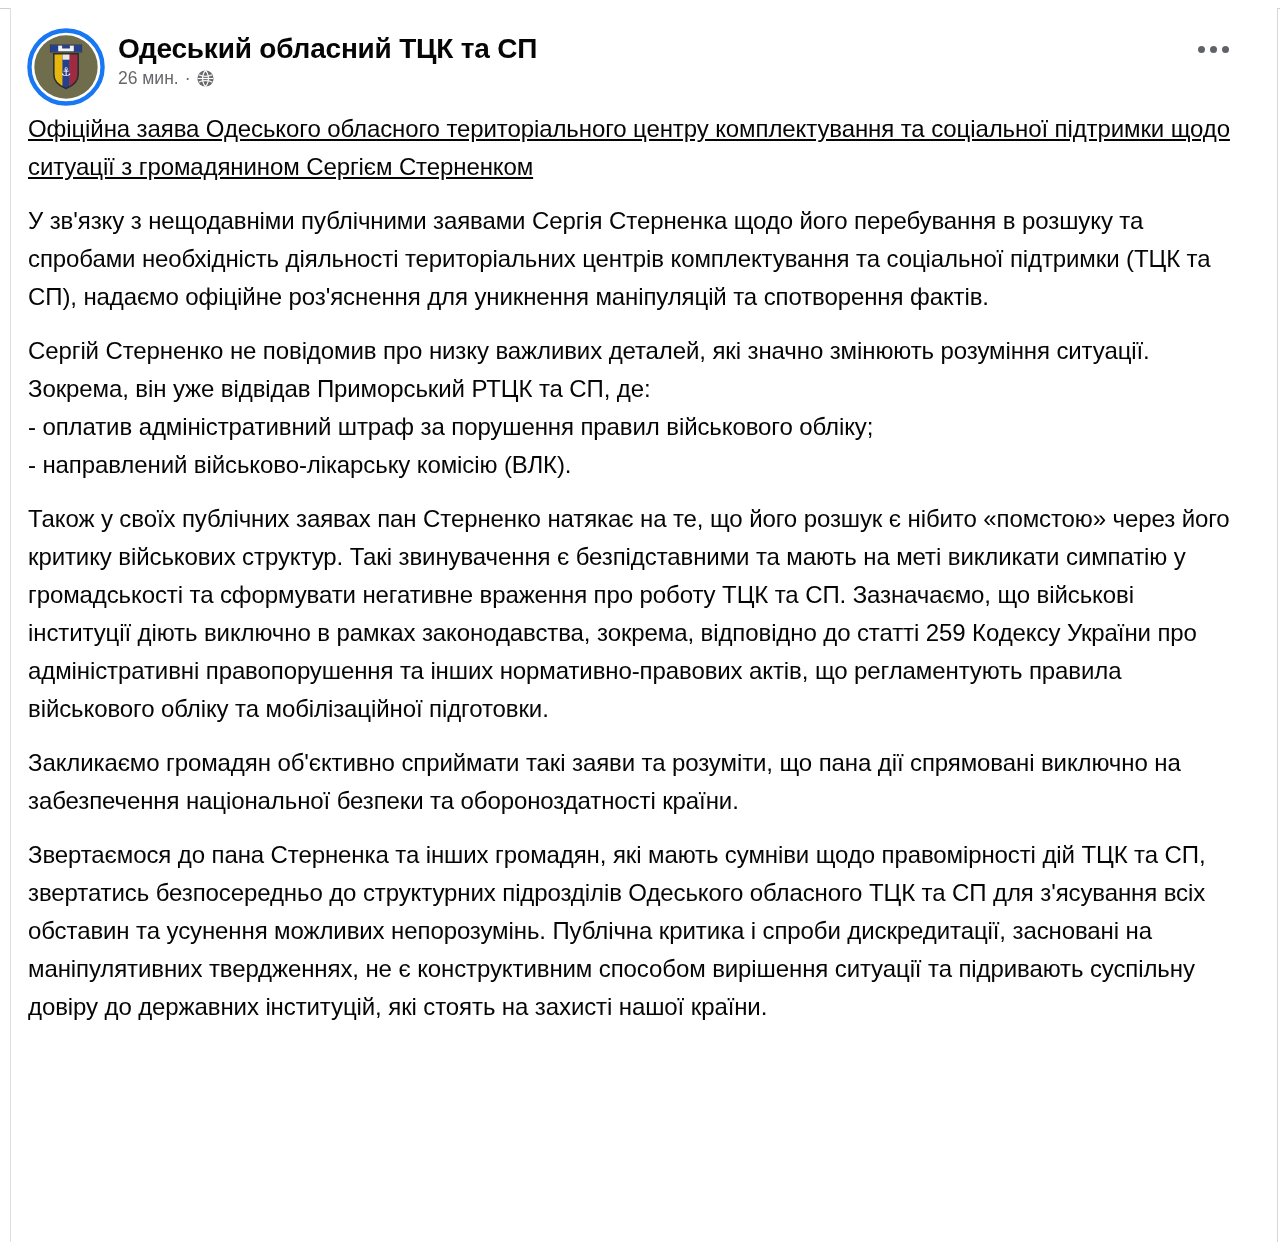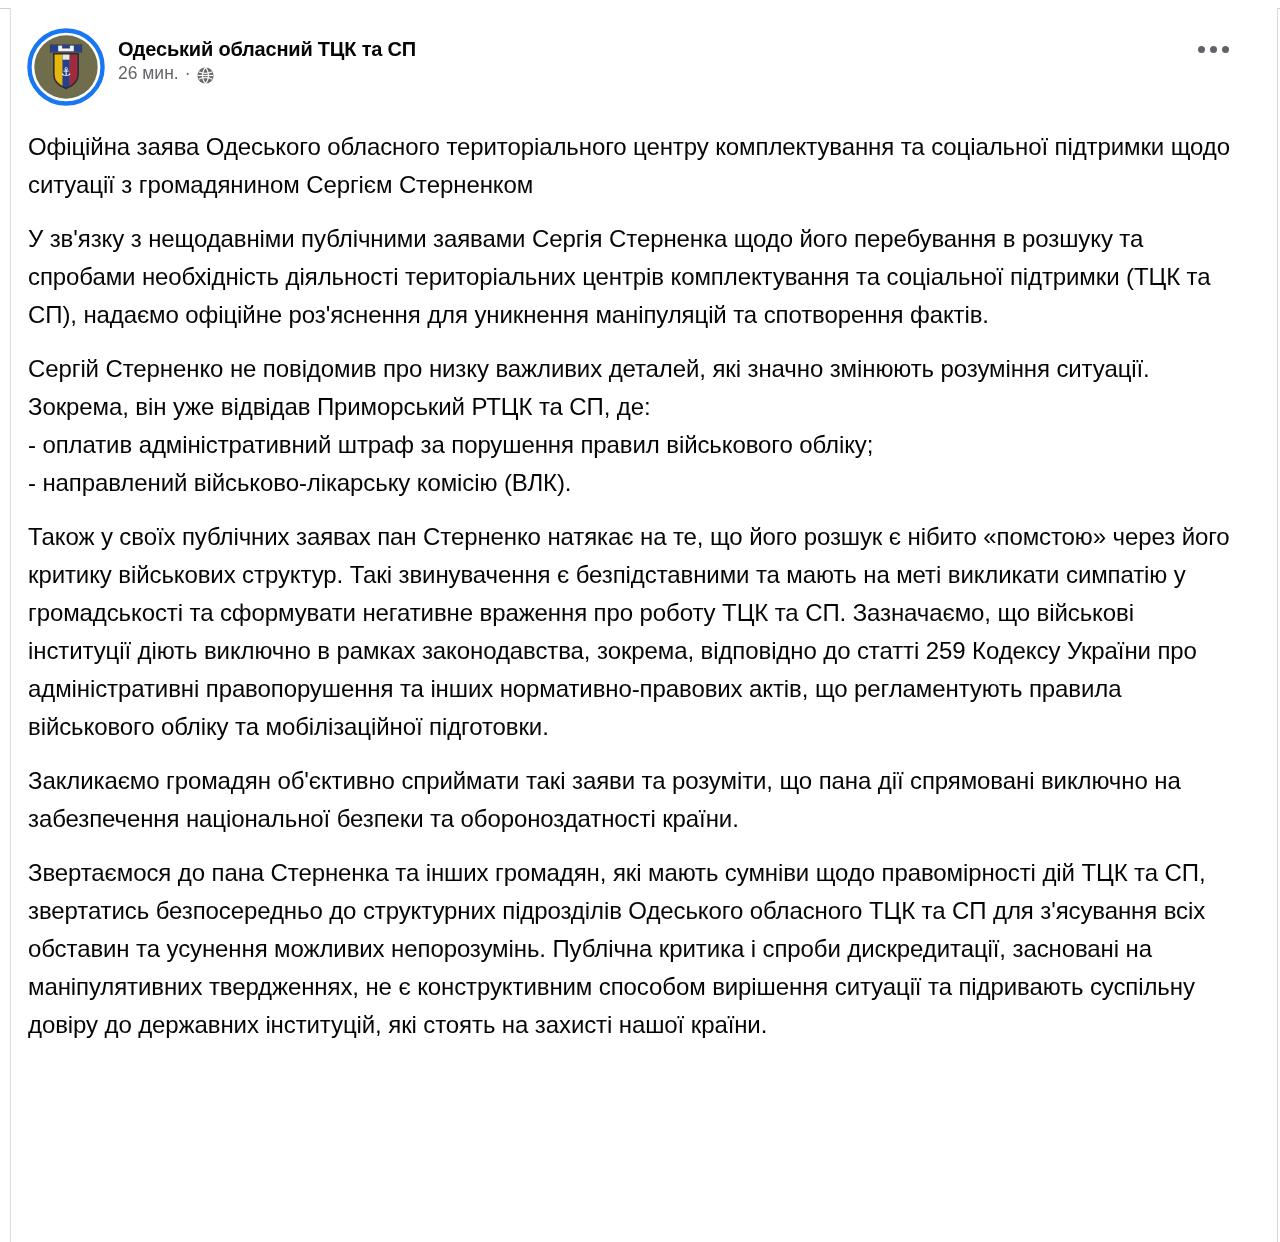--- a/index.html
+++ b/index.html
@@ -33,26 +33,27 @@
     flex:0 0 auto;
     width:78px;height:78px;border-radius:50%;
     padding:0;border:none;background:transparent;cursor:pointer;
   }
   .avatar-btn svg{display:block;width:78px;height:78px;}
   .header-text{
     display:flex;flex-direction:column;
     padding-top:7px;
   }
   .page-name{
-    font-size:20px;font-weight:700;line-height:28px;color:#050505;
+    font-size:28px;font-weight:700;line-height:28px;color:#050505;
     text-decoration:none;letter-spacing:-0.2px;
     cursor:pointer;
   }
   .meta-row{
-    display:flex;align-items:flex-end;gap:6px;
+    display:flex;align-items:center;gap:6px;
+    margin-top:5px;
     font-size:17.5px;color:#65676b;line-height:21px;
   }
   .meta-row .sep{color:#65676b;}
   .globe{width:17px;height:17px;display:inline-block;}
   .options-btn{
     position:absolute;
     right:40px;top:30px;
     display:flex;gap:5px;align-items:center;
     background:transparent;border:none;cursor:pointer;
     padding:8px;
@@ -64,21 +65,21 @@
     padding:0 36px 0 17px;
   }
   .post-body p{
     margin:16px 0 0 0;
     font-size:24px;
     line-height:38px;
     letter-spacing:-0.1px;
     color:#050505;
     white-space:pre-line;
   }
-  .post-body p.first{margin-top:22px;}
+  .post-body p.first{margin-top:4px;text-decoration:underline;}
 </style>
 </head>
 <body>
 
 <div class="screen">
 
   <div class="top-line"></div>
 
   <div class="card">
 

